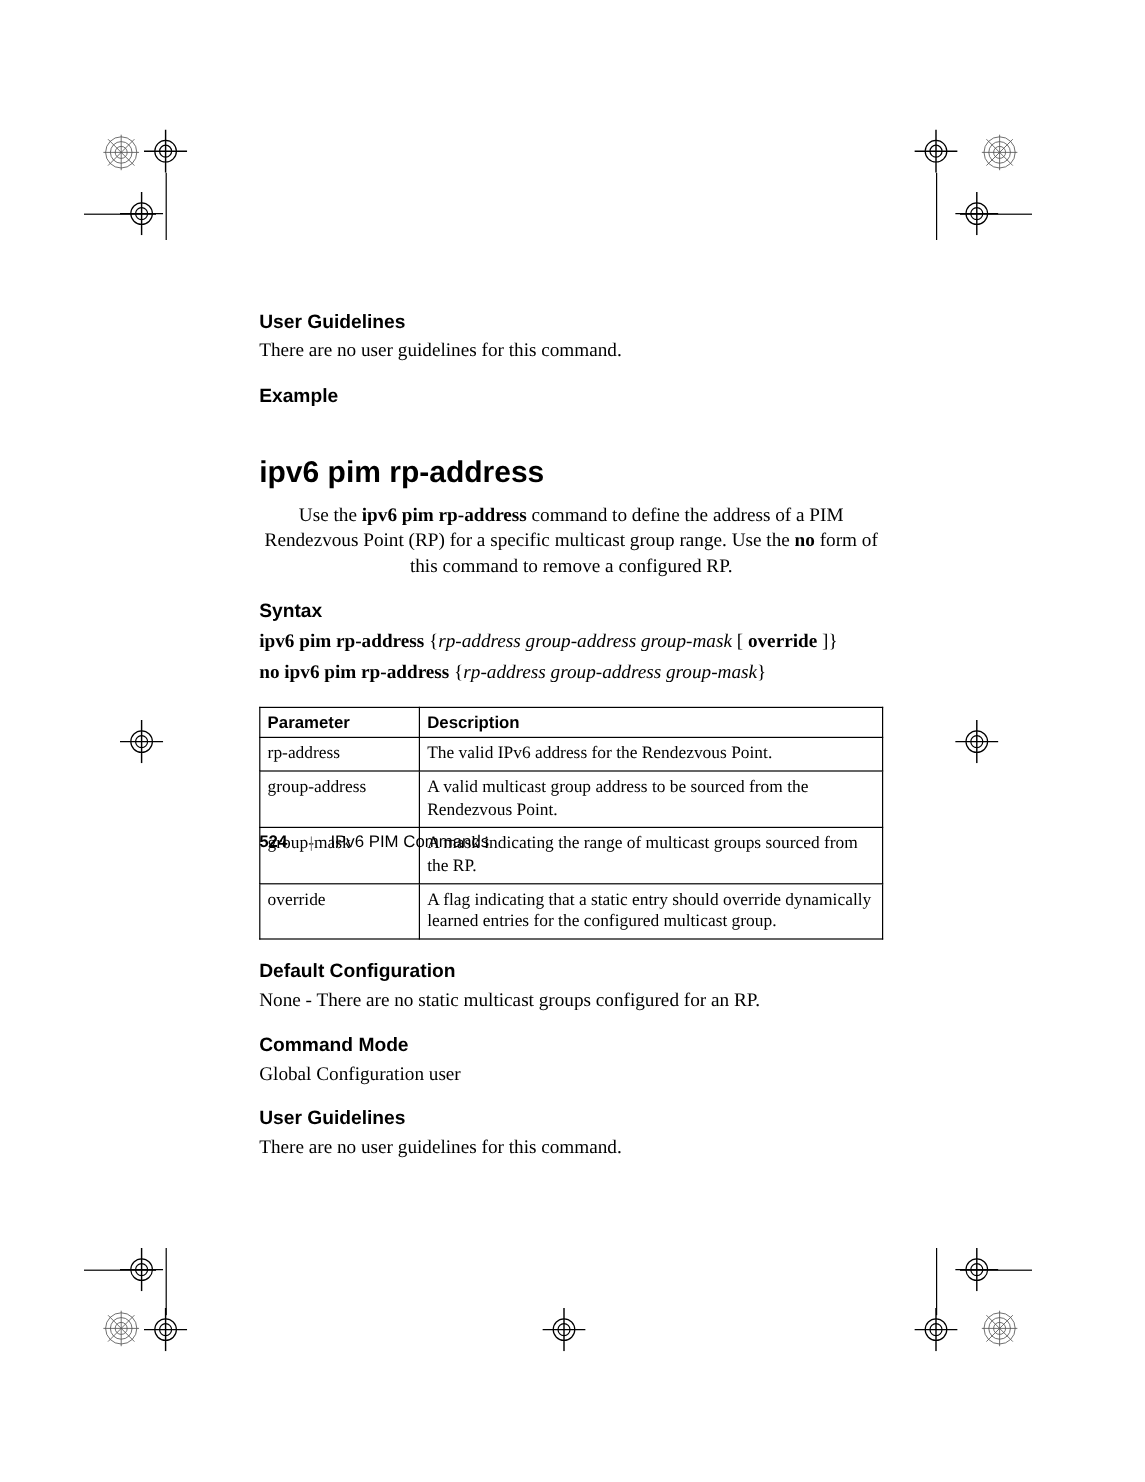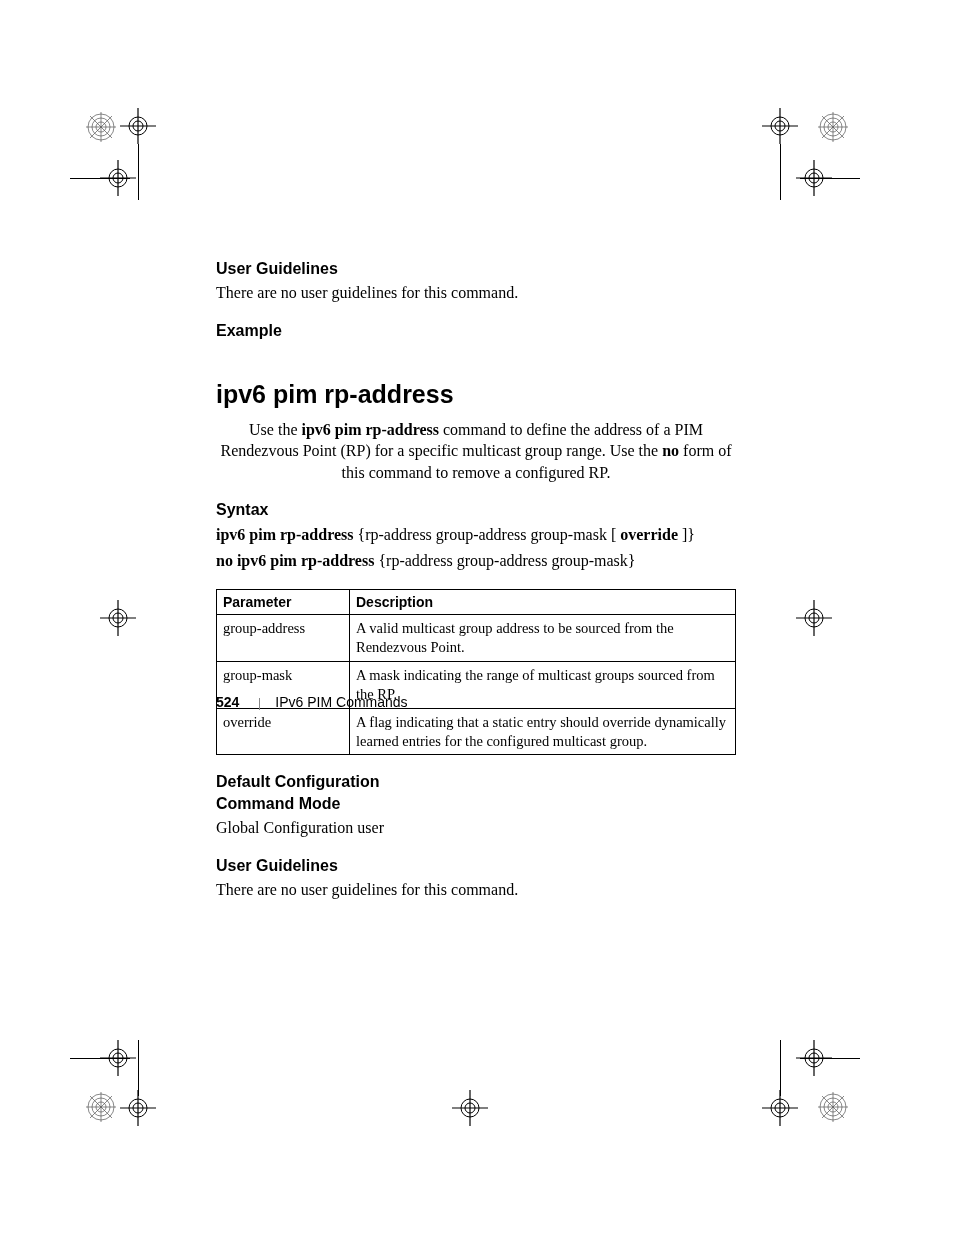--- a/index.html
+++ b/index.html
@@ -44,21 +44,21 @@
     font-size: 16px;
     line-height: 1.35;
     margin: 0 0 18px 0;
     text-align: center;
   }
   .syntax-line {
     font-size: 16px;
     line-height: 1.5;
     margin: 2px 0;
   }
-  .italic { }
+  .italic { font-style: italic; }
   .bold { font-weight: bold; }
   table.params {
     border-collapse: collapse;
     width: 100%;
     margin: 6px 0 18px 0;
     font-size: 14.5px;
   }
   table.params th {
     font-family: Arial, Helvetica, sans-serif;
     font-weight: bold;
@@ -312,35 +312,40 @@
 
     <table class="params">
       <thead>
         <tr>
           <th>Parameter</th>
           <th>Description</th>
         </tr>
       </thead>
       <tbody>
         <tr>
+          <td>rp-address</td>
+          <td>The valid IPv6 address for the Rendezvous Point.</td>
+        </tr>
+        <tr>
           <td>group-address</td>
           <td>A valid multicast group address to be sourced from the Rendezvous Point.</td>
         </tr>
         <tr>
           <td>group-mask</td>
           <td>A mask indicating the range of multicast groups sourced from the RP.</td>
         </tr>
         <tr>
           <td>override</td>
           <td>A flag indicating that a static entry should override dynamically learned entries for the configured multicast group.</td>
         </tr>
       </tbody>
     </table>
 
     <div class="sec-head">Default Configuration</div>
+    <p class="body-text">None - There are no static multicast groups configured for an RP.</p>
 
     <div class="sec-head">Command Mode</div>
     <p class="body-text">Global Configuration user</p>
 
     <div class="sec-head">User Guidelines</div>
     <p class="body-text" style="margin-bottom:0">There are no user guidelines for this command.</p>
 
   </div>
 
   <div class="footer">

